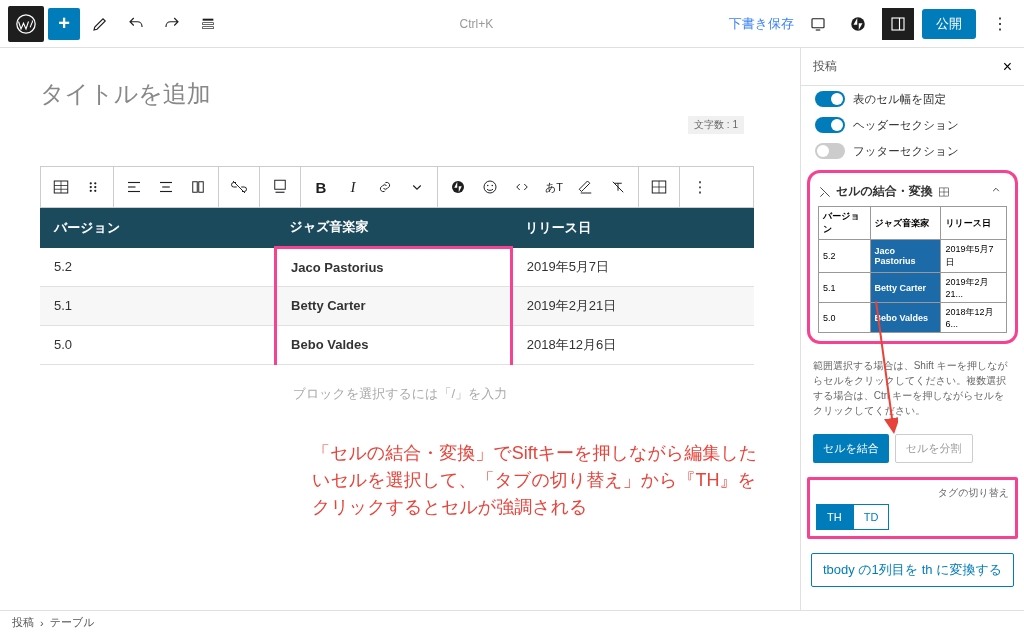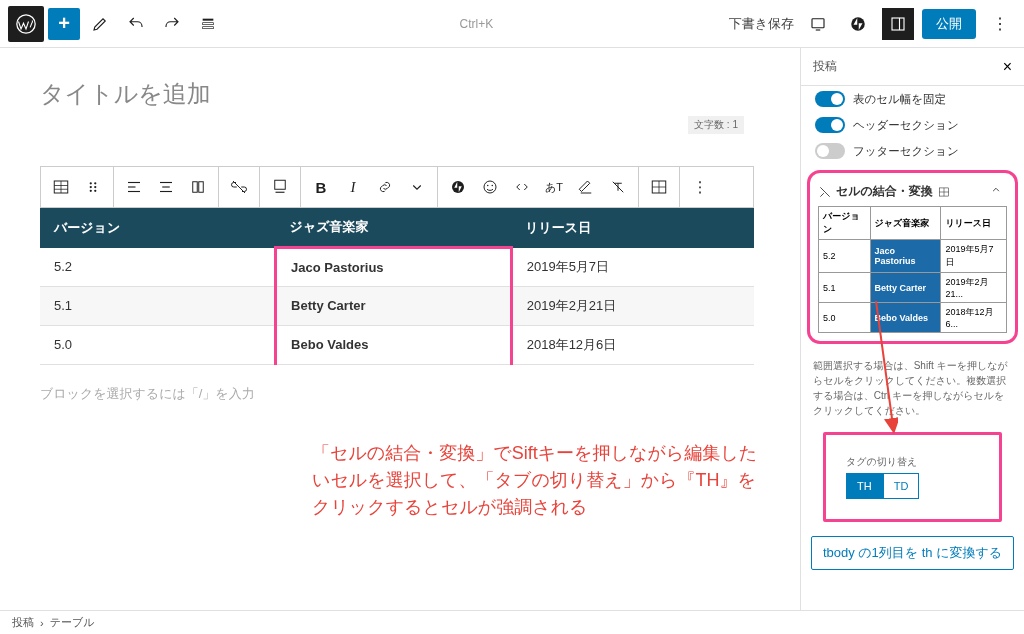--- a/index.html
+++ b/index.html
@@ -7,21 +7,21 @@
 
 
 .topbar { height: 48px; background: #fff; border-bottom: 1px solid #e0e0e0; display: flex; align-items: center; padding: 0 8px; gap: 4px; }
 .wp-logo { width: 36px; height: 36px; background: #1e1e1e; border-radius: 2px; display: flex; align-items: center; justify-content: center; color: #fff; }
 .add-btn { width: 32px; height: 32px; background: #007cba; color: #fff; display: flex; align-items: center; justify-content: center; border-radius: 2px; font-size: 20px; font-weight: bold; }
 .top-icon { width: 32px; height: 32px; display: flex; align-items: center; justify-content: center; color: #1e1e1e; cursor: pointer; }
 .doc-title { flex: 1; text-align: center; font-size: 13px; color: #555; display: flex; justify-content: center; align-items: center; gap: 12px; }
 .doc-title-box { background: #f0f0f0; padding: 4px 140px 4px 24px; border-radius: 3px; }
 .shortcut { color: #999; font-size: 12px; }
 .right-tools { display: flex; align-items: center; gap: 8px; }
-.draft-link { color: #404040; font-size: 13px; }
+.draft-link { color: #3b82f6; font-size: 13px; }
 .publish-btn { background: #007cba; color: #fff; padding: 6px 14px; border-radius: 3px; font-size: 13px; }
 .panel-toggle { width: 32px; height: 32px; background: #1e1e1e; display: flex; align-items: center; justify-content: center; }
 
 
 .main { display: flex; height: calc(100% - 48px - 24px); }
 .editor { flex: 1; padding: 30px 40px; overflow: auto; position: relative; }
 .title-input { font-size: 24px; color: #888; margin-bottom: 12px; }
 .char-badge { position: absolute; right: 56px; top: 68px; background: #f0f0f0; font-size: 10px; padding: 2px 6px; color: #666; }
 
 
@@ -33,21 +33,21 @@
 
 
 .data-table { width: 714px; border-collapse: collapse; font-size: 13px; }
 .data-table th { background: #1c4a5d; color: #fff; text-align: left; padding: 10px 14px; font-weight: bold; font-size: 13px; }
 .data-table td { padding: 10px 14px; border-bottom: 1px solid #e0e0e0; color: #333; }
 .data-table tr:nth-child(even) td { background: #f7f7f7; }
 .col-highlight { border-left: 3px solid #f54291; border-right: 3px solid #f54291; font-weight: bold; }
 .col-highlight-top { border-top: 3px solid #f54291; }
 .col-highlight-bottom { border-bottom: 3px solid #f54291; }
 
-.placeholder-text { color: #aaa; font-size: 13px; margin-top: 20px; }
+.placeholder-text { color: #aaa; font-size: 13px; margin-top: 20px; text-align: center; }
 
 .annotation-text { color: #e8433a; font-size: 18px; line-height: 1.5; position: absolute; left: 312px; top: 392px; width: 460px; font-weight: 500; }
 
 
 .sidebar { width: 224px; border-left: 1px solid #e0e0e0; background: #fff; display: flex; flex-direction: column; overflow: auto; font-size: 11.5px; }
 .sidebar-tabs { display: flex; border-bottom: 1px solid #e0e0e0; align-items: center; }
 .sidebar-tab { padding: 10px 12px; font-size: 12px; color: #555; }
 .sidebar-tab.active { font-weight: bold; border-bottom: 3px solid #007cba; color: #000; }
 .sidebar-close { margin-left: auto; padding: 8px 12px; font-size: 16px; }
 
@@ -67,21 +67,21 @@
 .mini-table th, .mini-table td { border: 1px solid #999; padding: 3px 4px; text-align: left; }
 .mini-table th { background: #fff; font-weight: bold; }
 .mini-table .hcell { background: #1c6aa8; color: #fff; font-weight: bold; }
 
 .help-text { font-size: 10px; color: #666; line-height: 1.5; margin: 8px 2px; }
 
 .action-row { display: flex; gap: 6px; margin: 8px 2px; }
 .btn-primary { background: #007cba; color: #fff; padding: 6px 10px; font-size: 11px; border: none; border-radius: 2px; }
 .btn-secondary { background: #fff; color: #999; border: 1px solid #ccc; padding: 6px 10px; font-size: 11px; border-radius: 2px; }
 
-.tag-section { border: 3px solid #f54291; margin: 6px 22px; padding: 20px; border-radius: 2px; position: relative; }
+.tag-section { border: 3px solid #f54291; margin: 6px 6px; padding: 6px; border-radius: 2px; position: relative; text-align: right; }
 .tag-label { font-size: 10px; color: #666; margin-bottom: 4px; }
 .tag-btns { display: flex; }
 .tag-btn { border: 1px solid #007cba; padding: 6px 10px; font-size: 11px; }
 .tag-btn.active { background: #007cba; color: #fff; }
 .tag-btn:not(.active) { background: #fff; color: #007cba; }
 
 .outline-btn { border: 1px solid #007cba; color: #007cba; background: #fff; font-size: 13px; padding: 7px 10px; margin: 8px 10px; display: flex; align-items: center; justify-content: center; gap: 4px; border-radius: 2px; }
 
 
 .breadcrumb { height: 24px; border-top: 1px solid #e0e0e0; display: flex; align-items: center; padding: 0 12px; font-size: 11px; color: #555; gap: 6px; background: #fff; position: absolute; bottom: 0; left: 0; right: 0; }
@@ -360,20 +360,24 @@
               <td>5.0</td>
               <td class="hcell">Bebo Valdes</td>
               <td>2018年12月6...</td>
             </tr>
       </tbody>
         </table>
     </div>
 
     <div class="help-text" style="padding:0 10px">範囲選択する場合は、Shift キーを押しながらセルをクリックしてください。複数選択する場合は、Ctrl キーを押しながらセルをクリックしてください。</div>
 
+    <div class="action-row" style="padding:0 10px">
+      <button class="btn-primary">セルを結合</button>
+      <button class="btn-secondary">セルを分割</button>
+    </div>
 
     <div class="tag-section">
       <div class="tag-label">タグの切り替え</div>
       <div class="tag-btns">
         <div class="tag-btn active">TH</div>
         <div class="tag-btn">TD</div>
       </div>
     </div>
 
     <div class="outline-btn">

